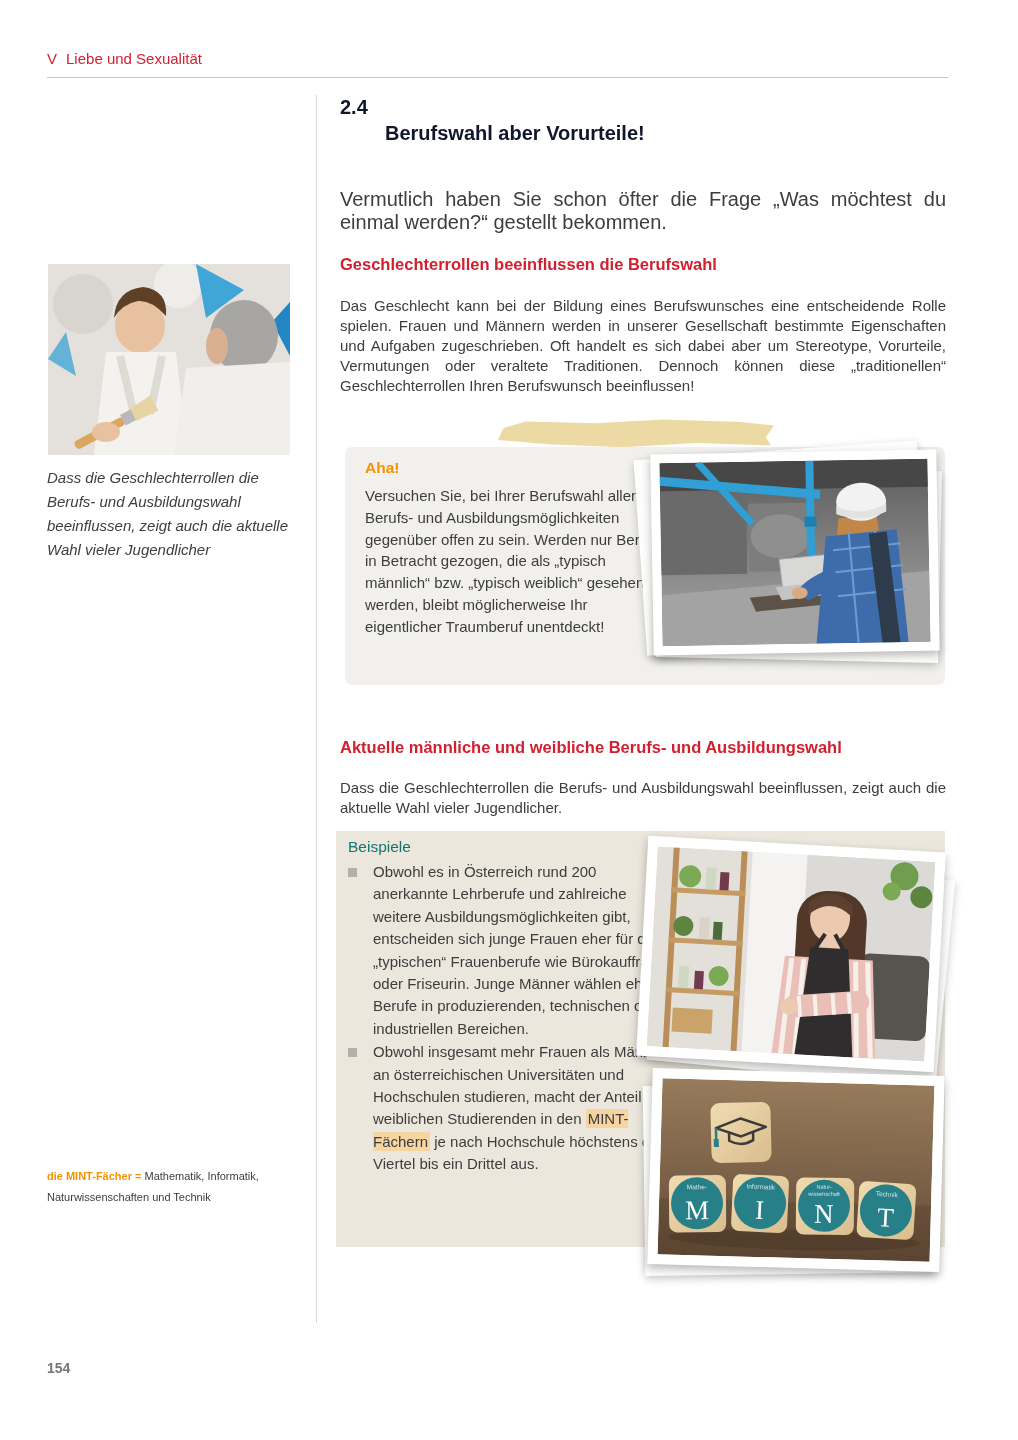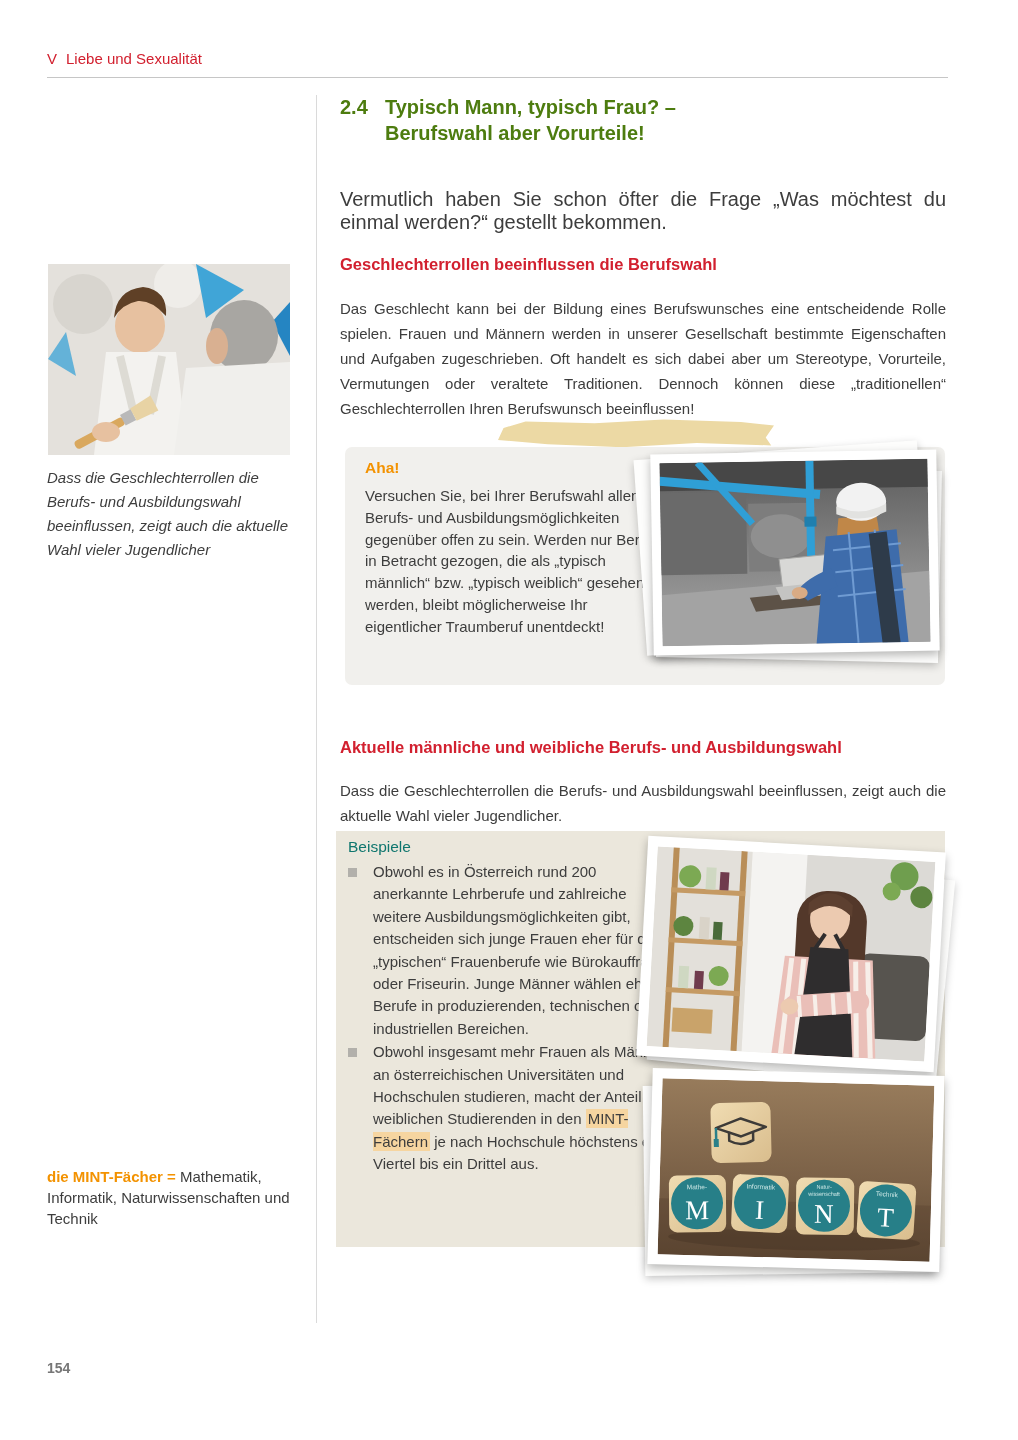--- a/index.html
+++ b/index.html
@@ -10,32 +10,32 @@
   
   .chapter-head{position:absolute;left:47px;top:50px;font-size:15px;color:#d2202f;}
   .chapter-head .chnum{margin-right:9px;}
   .head-rule{position:absolute;left:47px;top:77px;width:901px;height:1px;background:#c6c6c6;}
   .v-rule{position:absolute;left:316px;top:95px;width:1px;height:1228px;background:#dadada;}
 
   
   .photo-left{position:absolute;left:48px;top:264px;width:242px;height:191px;overflow:hidden;}
   .photo-left svg{display:block;}
   .caption{position:absolute;left:47px;top:466px;width:250px;font-style:italic;font-size:15px;line-height:24px;color:#3d3d3d;}
-  .mint-note{position:absolute;left:47px;top:1166px;width:268px;font-size:15px;line-height:21px;}
+  .mint-note{position:absolute;left:47px;top:1166px;width:268px;font-size:11px;line-height:21px;}
   .mint-note .term{color:#f39200;font-weight:bold;}
   .page-num{position:absolute;left:47px;top:1360px;font-size:14px;color:#767676;font-weight:bold;}
 
   
-  .main-title{position:absolute;left:340px;top:94px;display:flex;font-size:20px;line-height:26px;font-weight:bold;color:#4d7c0f;}
+  .main-title{position:absolute;left:340px;top:94px;display:flex;font-size:20px;line-height:26px;font-weight:bold;color:#0f172a;}
   .main-title .num{width:45px;flex:none;}
   .intro{position:absolute;left:340px;top:168px;width:606px;font-size:20px;line-height:22.5px;text-align:justify;}
   .sec-title{position:absolute;left:340px;font-size:16.5px;font-weight:bold;color:#d2202f;}
   .sec-title.t1{top:255px;}
   .sec-title.t2{top:738px;}
-  .sec-body{position:absolute;left:340px;width:606px;font-size:15px;line-height:25px;text-align:justify;}
+  .sec-body{position:absolute;left:340px;width:606px;font-size:15px;line-height:20px;text-align:justify;}
   .sec-body.b1{top:281px;}
   .sec-body.b2{top:763px;}
 
   
   .brush{position:absolute;left:498px;top:419px;width:276px;height:30px;background:#ecd9a4;
     clip-path:polygon(2% 30%,10% 8%,35% 14%,60% 2%,88% 10%,100% 22%,97% 62%,99% 88%,72% 80%,45% 94%,18% 84%,0 70%);}
 
   
   .aha-box{position:absolute;left:345px;top:447px;width:600px;height:238px;background:#f1f0ed;border-radius:7px;}
   .aha-box .title{position:absolute;left:20px;top:12px;font-size:15.5px;font-weight:bold;color:#f39200;text-align:right;}
@@ -104,21 +104,21 @@
 
   <div class="mint-note">
     <span class="term">die MINT-Fächer =</span><span> Mathematik, Informatik, Naturwissenschaften und Technik</span>
   </div>
 
   <div class="page-num">154</div>
 
   <div class="main-title">
     <span class="num">2.4</span>
     <span>
-      <span>Typisch Mann, typisch Frau? –</span><br>
+      <br>
       <span>Berufswahl aber Vorurteile!</span>
     </span>
   </div>
 
   <p class="intro">Vermutlich haben Sie schon öfter die Frage „Was möchtest du einmal werden?“ gestellt bekommen.</p>
 
   <div class="sec-title t1">Geschlechterrollen beeinflussen die Berufswahl</div>
   <p class="sec-body b1">Das Geschlecht kann bei der Bildung eines Berufswunsches eine entscheidende Rolle spielen. Frauen und Männern werden in unserer Gesellschaft bestimmte Eigenschaften und Aufgaben zugeschrieben. Oft handelt es sich dabei aber um Stereotype, Vorurteile, Vermutungen oder veraltete Traditionen. Dennoch können diese „traditionellen“ Geschlechterrollen Ihren Berufswunsch beeinflussen!</p>
 
   <div class="brush"></div>

